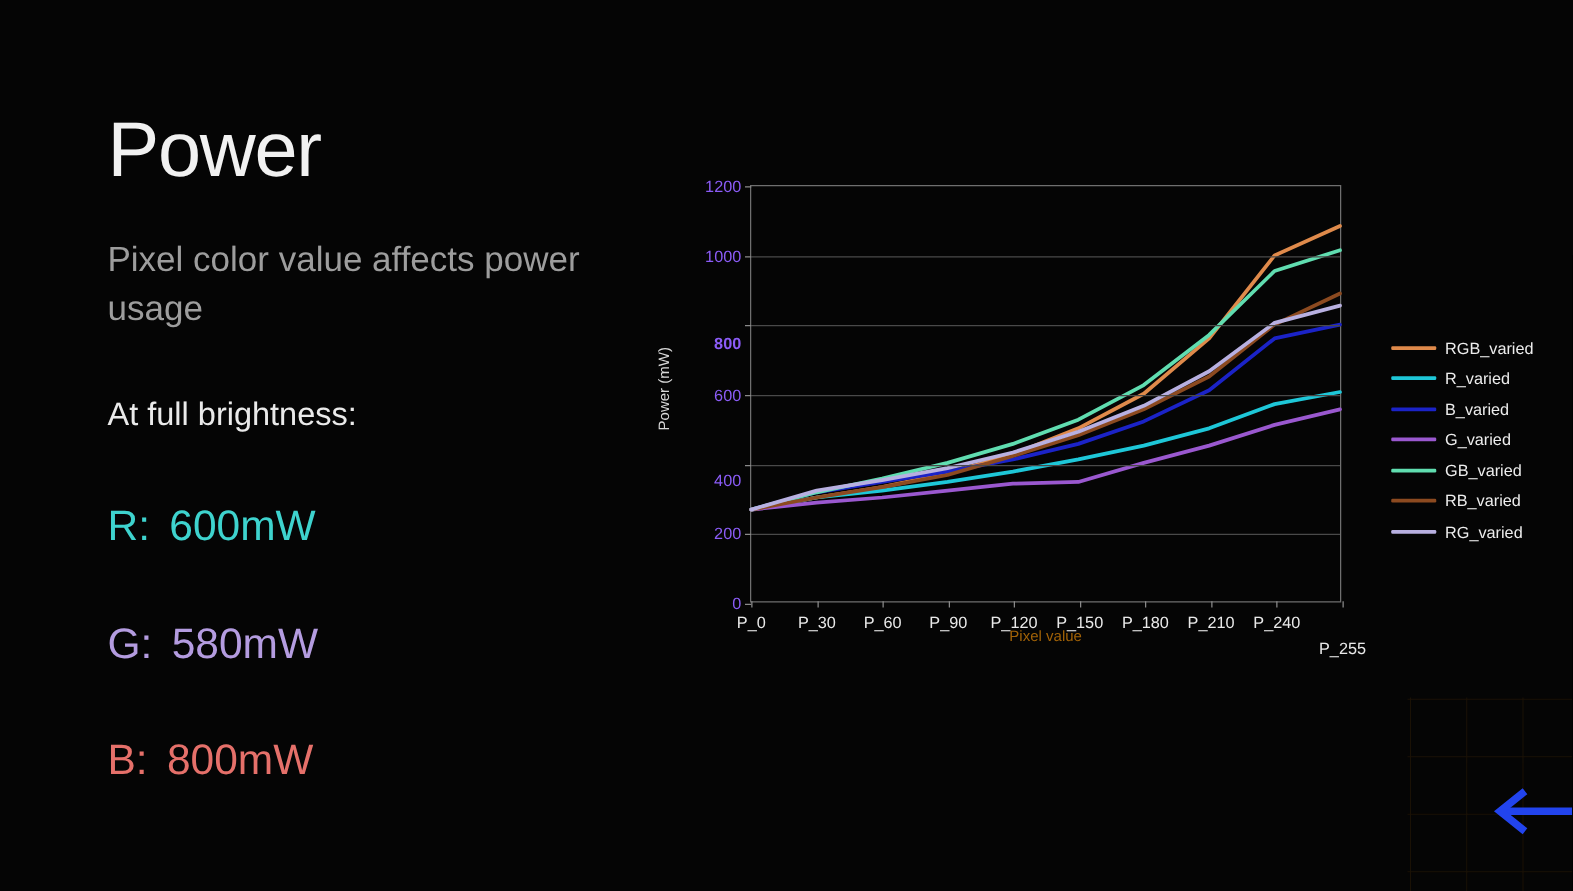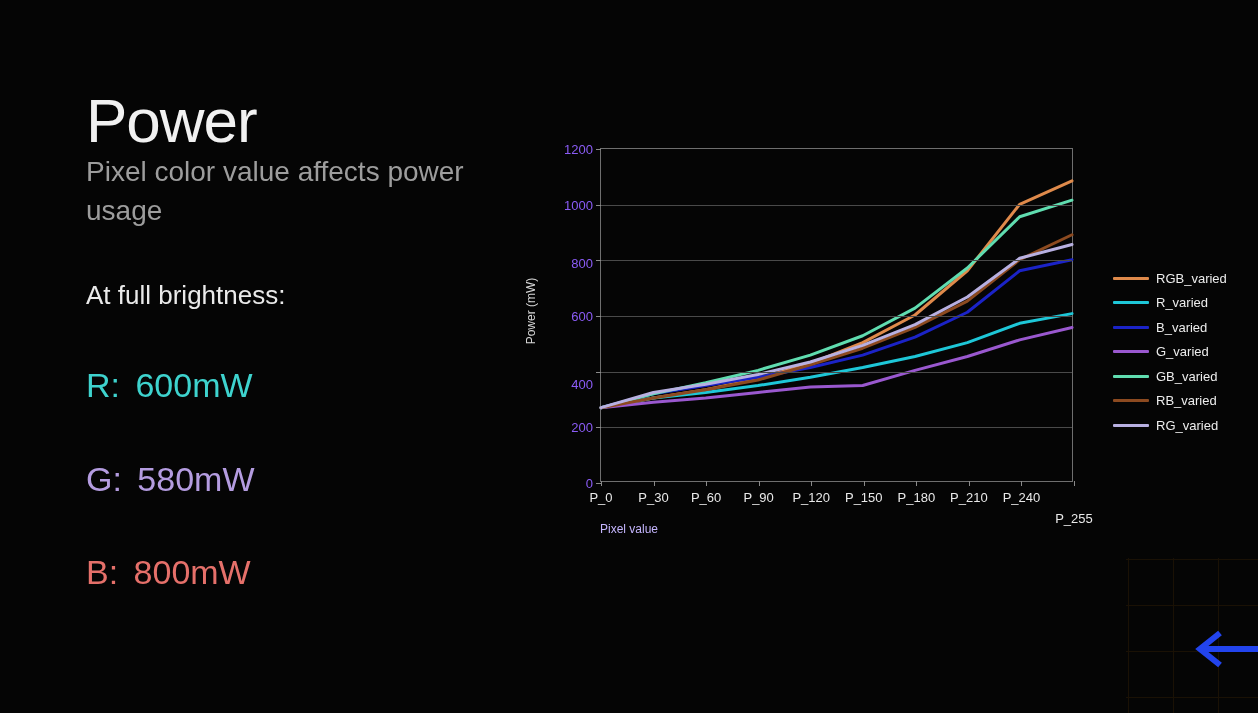--- a/index.html
+++ b/index.html
@@ -25,20 +25,21 @@
   }
   #page-title {
     font-size: 62px;
     font-weight: 400;
     color: #f1f1f1;
     letter-spacing: -1px;
     line-height: 1.05;
     margin: 0;
   }
   #subtitle {
+    margin-top: 36px;
     font-size: 28px;
     font-weight: 400;
     color: #9d9d9d;
     line-height: 1.38;
     max-width: 390px;
   }
   #at-full-brightness {
     margin-top: 50px;
     font-size: 26px;
     font-weight: 400;
@@ -118,23 +119,24 @@
     margin-top: 9px;
     transform: translateX(-50%);
     font-size: 13px;
     color: #e9e9e9;
     white-space: nowrap;
   }
   #xlabel {
     position: absolute;
     left: 95px;
     width: 473px;
-    top: 386px;
+    top: 366px;
+    text-align: center;
     font-size: 12px;
-    color: #c4b5fd;
+    color: #a16207;
   }
   #series-svg {
     position: absolute;
     left: 0; top: 0;
     width: 100%; height: 100%;
     overflow: visible;
   }
 
   
   #legend {
@@ -216,21 +218,21 @@
         <div class="ytick-mark" style="top: 278.333px;"></div>
         <div class="ytick-label" style="top: 278.333px;">200</div>
         <div class="gridline" style="top: 222.667px;"></div>
         <div class="ytick-mark" style="top: 222.667px;"></div>
         <div class="ytick-label" style="top: 235px;">400</div>
         <div class="gridline" style="top: 167px;"></div>
         <div class="ytick-mark" style="top: 167px;"></div>
         <div class="ytick-label" style="top: 167px;">600</div>
         <div class="gridline" style="top: 111.333px;"></div>
         <div class="ytick-mark" style="top: 111.333px;"></div>
-        <div class="ytick-label" style="top: 114px;">800</div>
+        <div class="ytick-label" style="top: 126px; font-weight: bold;">800</div>
         <div class="gridline" style="top: 55.6667px;"></div>
         <div class="ytick-mark" style="top: 55.6667px;"></div>
         <div class="ytick-label" style="top: 55.6667px;">1000</div>
         <div class="ytick-mark" style="top: 0px;"></div>
         <div class="ytick-label" style="top: 0px;">1200</div>
         <div class="xtick-mark" style="left: 0px;"></div>
         <div class="xtick-label" style="left: 0px;">P_0</div>
         <div class="xtick-mark" style="left: 52.5556px;"></div>
         <div class="xtick-label" style="left: 52.5556px;">P_30</div>
         <div class="xtick-mark" style="left: 105.111px;"></div>

